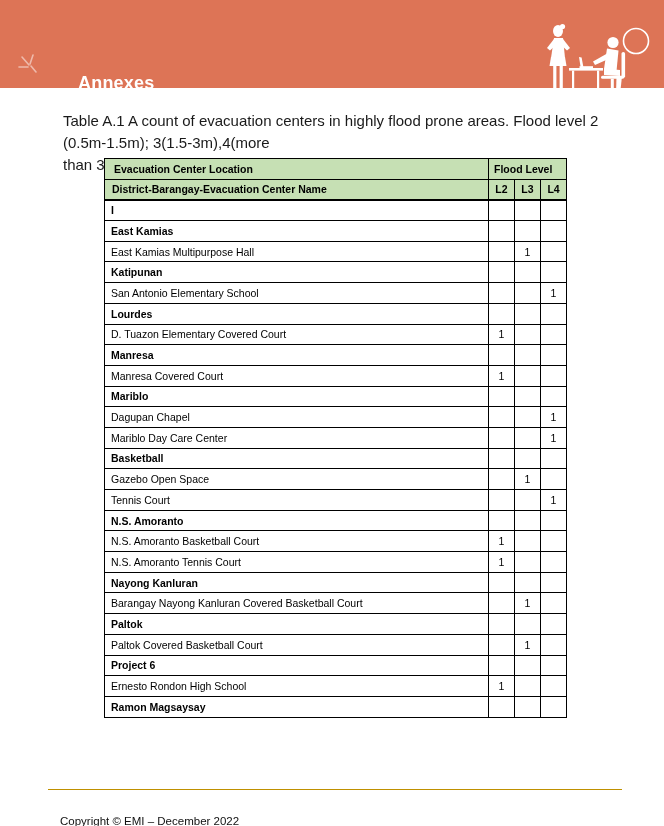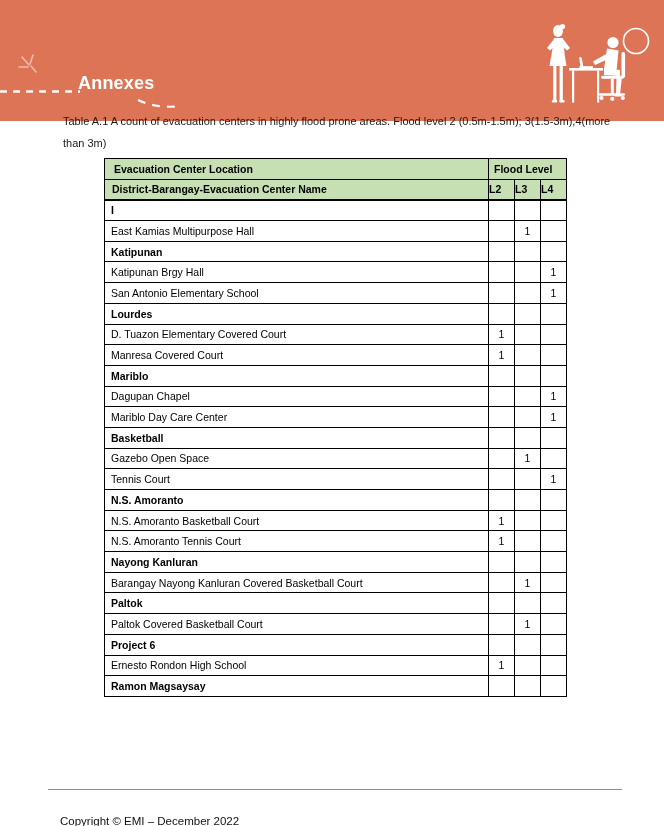--- a/index.html
+++ b/index.html
@@ -8,38 +8,38 @@
     width: 664px; height: 826px;
     position: relative;
     background: #ffffff;
     font-family: "Liberation Sans", sans-serif;
     overflow: hidden;
   }
 
   
   .banner {
     position: absolute; left: 0; top: 0;
-    width: 664px; height: 121px;
+    width: 664px; height: 88px;
     background: var(--banner-bg, #DD7456);
     overflow: hidden;
   }
   .banner-title {
     position: absolute; left: 78px; top: 73px;
     color: #ffffff; font-size: 18px; font-weight: bold;
     letter-spacing: 0.2px;
   }
   .dash-line { position: absolute; left: 0; top: 89px; }
   .dash-tail { position: absolute; left: 136px; top: 97px; }
   .sparkle { position: absolute; left: 16px; top: 52px; opacity: 0.5; }
   .figures { position: absolute; right: 0; top: 0; }
 
   
   .caption {
     position: absolute; left: 63px; top: 110px; width: 570px;
-    font-size: 11px; line-height: 22px; color: #1a1a1a;
+    font-size: 15px; line-height: 22px; color: #1a1a1a;
   }
 
   
   .ec-table {
     position: absolute; left: 104px; top: 158px;
     width: 462px;
     border-collapse: collapse; table-layout: fixed;
     font-size: 10.5px; color: #000;
     border: 1.5px solid #000;
   }
@@ -52,21 +52,21 @@
     overflow: hidden; white-space: nowrap;
   }
   .ec-table thead th {
     background: var(--header-green, #C6E0B4);
     font-weight: bold;
     padding-left: 7px;
   }
   .ec-table thead tr.subhead th { border-bottom: 2px solid #000; }
   .ec-table td.num { text-align: center; padding: 0; }
   .ec-table td.bold { font-weight: bold; }
-  .ec-table th.lvl { text-align: left; padding: 0; margin-left: 36px; }
+  .ec-table th.lvl { text-align: center; padding: 0; margin-left: 36px; }
 
   
   .footer-rule {
     position: absolute; left: 48px; top: 789px;
     width: 574px; height: 0;
     border-top: 1.5px solid var(--rule-gold, #BF9000);
   }
   .copyright {
     position: absolute; left: 60px; top: 815px;
     font-size: 11.5px; color: #111;
@@ -164,52 +164,58 @@
     </tr>
   </thead>
   <tbody>
       <tr>
         <td class="bold">I</td>
         <td class="num"></td>
         <td class="num"></td>
         <td class="num"></td>
       </tr>
       <tr>
+        <td class="bold">East Kamias</td>
+        <td class="num"></td>
+        <td class="num"></td>
+        <td class="num"></td>
+      </tr>
+      <tr>
         <td class="">East Kamias Multipurpose Hall</td>
         <td class="num"></td>
         <td class="num">1</td>
         <td class="num"></td>
       </tr>
       <tr>
         <td class="bold">Katipunan</td>
         <td class="num"></td>
         <td class="num"></td>
         <td class="num"></td>
       </tr>
       <tr>
-        <td class="">Katipunan Brgy Hall</td>
-        <td class="num"></td>
-        <td class="num"></td>
-        <td class="num">1</td>
-      </tr>
-      <tr>
         <td class="">San Antonio Elementary School</td>
         <td class="num"></td>
         <td class="num"></td>
         <td class="num">1</td>
       </tr>
       <tr>
         <td class="bold">Lourdes</td>
         <td class="num"></td>
         <td class="num"></td>
         <td class="num"></td>
       </tr>
       <tr>
         <td class="">D. Tuazon Elementary Covered Court</td>
         <td class="num">1</td>
+        <td class="num"></td>
+        <td class="num"></td>
+      </tr>
+      <tr>
+        <td class="bold">Manresa</td>
+        <td class="num"></td>
         <td class="num"></td>
         <td class="num"></td>
       </tr>
       <tr>
         <td class="">Manresa Covered Court</td>
         <td class="num">1</td>
         <td class="num"></td>
         <td class="num"></td>
       </tr>
       <tr>

